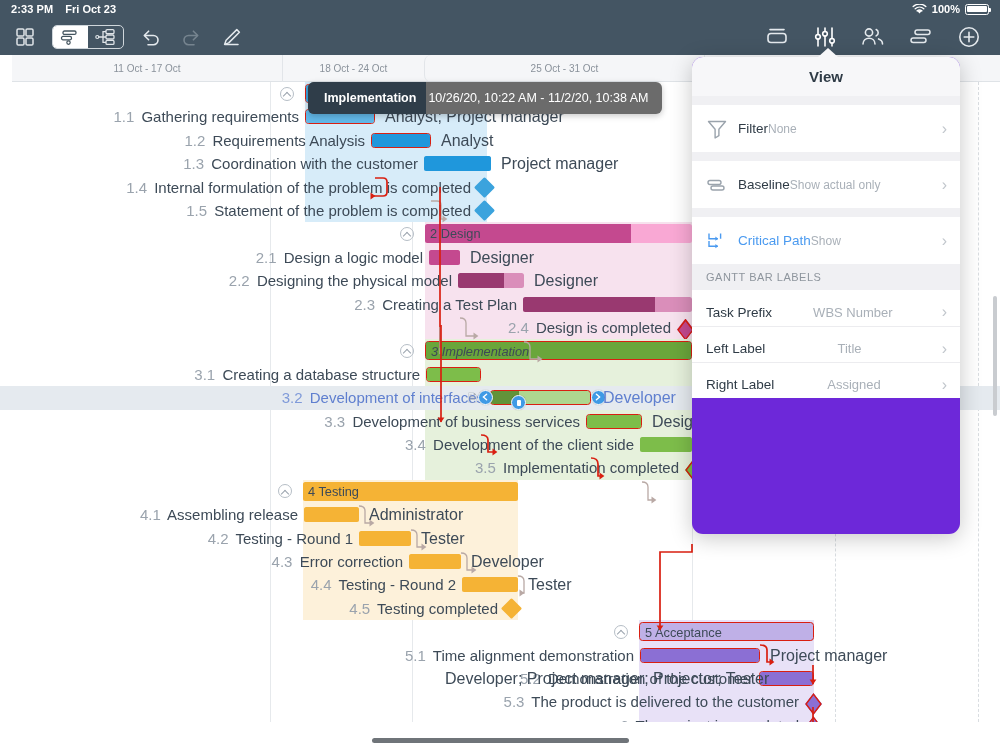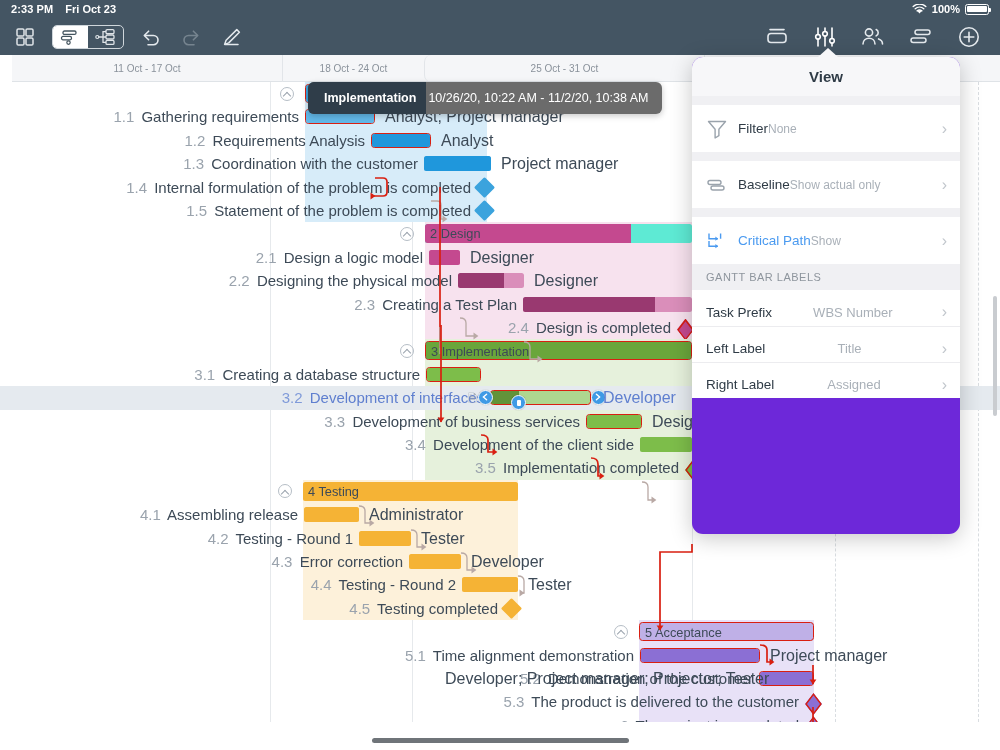--- a/index.html
+++ b/index.html
@@ -340,21 +340,21 @@
         <div class="rowlabel" style="right: 529px;"><span class="wbs">1.4</span> <span>Internal formulation of the problem is completed</span></div>
         <div class="milestone" style="left: 477px; top: 4.2px; background: rgb(59, 163, 221);"></div>
       </div>
       <div class="row" style="top: 117px;">
         <div class="rowlabel" style="right: 529px;"><span class="wbs">1.5</span> <span>Statement of the problem is completed</span></div>
         <div class="milestone" style="left: 477px; top: 4.2px; background: rgb(59, 163, 221);"></div>
       </div>
       <div class="band" style="left: 425px; top: 140.4px; width: 267px; height: 117px; background: rgb(247, 226, 238);"></div>
       <div class="row" style="top: 140.4px;">
         <div class="collapse" style="left: 400px; top: 4.5px;"></div>
-        <div class="groupbar" style="left: 425px; top: 2px; width: 267px; background: #5eead4;">
+        <div class="groupbar" style="left: 425px; top: 2px; width: 267px; background: #f9a8d4;">
           <div class="fill" style="width: 77%; background: rgb(196, 73, 143);"></div>
           <div class="gtext">2  Design</div>
         </div>
       </div>
       <div class="row" style="top: 163.8px;">
         <div class="rowlabel" style="right: 577px;"><span class="wbs">2.1</span> <span>Design a logic model</span></div>
         <div class="bar" style="left: 429px; top: 4px; width: 31px; background: rgb(218, 142, 186);">
           <div class="fill" style="width: 100%; background: rgb(196, 73, 143);"></div>
         </div>
         <div class="assigned" style="left: 470px; top: 0px;">Designer</div>
@@ -376,21 +376,21 @@
         <div class="rowlabel" style="right: 329px;"><span class="wbs">2.4</span> <span>Design is completed</span></div>
         <div class="milestone crit ms-tall" style="left: 677px; top: 2.5px; background: linear-gradient(rgb(196, 73, 143), rgb(196, 73, 143)); transform: rotate(0deg); clip-path: polygon(50% 0px, 100% 50%, 50% 100%, 0px 50%); border: none; box-shadow: none; width: 17px; height: 22px;">
           <svg width="17" height="22" viewBox="0 0 17 22" style="position:absolute;left:0;top:0">
             <polygon points="8.5,1 16,11 8.5,21 1,11" fill="#c4498f" stroke="#d91f11" stroke-width="1.6"></polygon>
           </svg>
         </div>
       </div>
       <div class="band" style="left: 425px; top: 257.4px; width: 267px; height: 140.4px; background: rgb(230, 241, 220);"></div>
       <div class="row" style="top: 257.4px;">
         <div class="collapse" style="left: 400px; top: 4.5px;"></div>
-        <div class="groupbar crit" style="left: 425px; top: 2px; width: 267px; background: #14b8a6;">
+        <div class="groupbar crit" style="left: 425px; top: 2px; width: 267px; background: #14b8a6; font-style: italic;">
           <div class="fill" style="width: 100%; background: rgb(106, 166, 59);"></div>
           <div class="gtext">3  Implementation</div>
         </div>
       </div>
       <div class="row" style="top: 280.8px;">
         <div class="rowlabel" style="right: 580px;"><span class="wbs">3.1</span> <span>Creating a database structure</span></div>
         <div class="bar crit" style="left: 426px; top: 4px; width: 55px; background: rgb(174, 214, 143);">
           <div class="fill" style="width: 100%; background: rgb(125, 189, 74);"></div>
         </div>
       </div>

